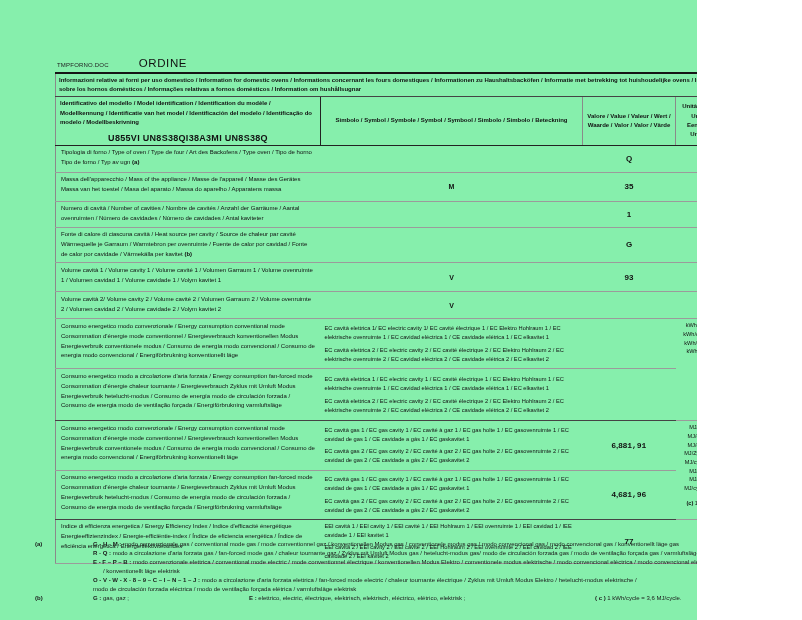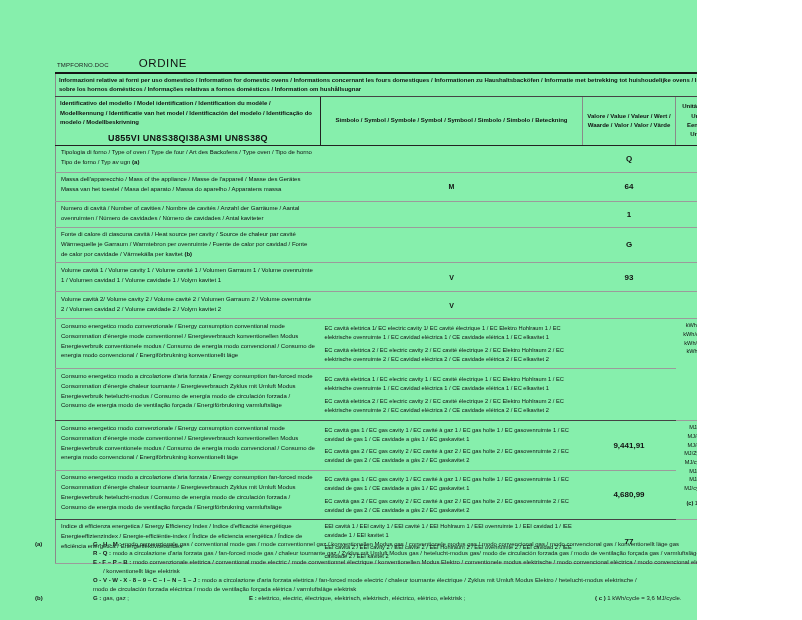--- a/index.html
+++ b/index.html
@@ -23,21 +23,21 @@
   td.colhead{font-weight:bold;font-size:6px;line-height:1.55;text-align:center;border-right:1px solid #8a8a8a;}
   td.colhead.last{border-right:none;}
 
   tr.r td{border-bottom:1px solid #9b9b9b;}
   tr.r td.desc{font-size:6px;line-height:1.65;padding:2.5px 5px;}
   tr.r td.sym{vertical-align:middle;}
   .sym-letter{font-weight:bold;font-size:7px;text-align:center;}
   .sym-text{font-size:5.7px;line-height:1.55;padding:1px 4px;}
   .sym-text .p2{margin-top:4px;}
   tr.r td.val{vertical-align:middle;text-align:center;font-weight:bold;font-size:8px;}
-  .val .v2{}
+  .val .v2{font-family:Liberation Mono, monospace;}
   tr.r td.unit{vertical-align:middle;text-align:center;font-size:6px;line-height:1.5;}
   td.u-span{vertical-align:middle;text-align:center;font-size:5.6px;line-height:1.55;border-bottom:1.4px solid #444;}
   td.u-span .unit-note{margin-top:7px;font-size:5.6px;}
   tr.sep td{border-bottom:1.4px solid #444;}
 
   .footnotes{position:absolute;left:35px;top:540px;width:730px;font-size:6px;line-height:1.5;color:#1a1a1a;}
   .fn-row{display:flex;}
   .fn-marker{width:58px;flex:0 0 58px;font-weight:bold;}
   .fn-body{flex:1;}
   .fn-line b{font-weight:bold;}
@@ -83,21 +83,21 @@
     <tr class="r" style="height:27px">
       <td class="desc"><span>Tipologia di forno / Type of oven /  Type de four / Art des Backofens / Type oven / Tipo de horno Tipo de forno / Typ av ugn</span> <b>(a)</b></td>
       <td class="sym"></td>
       <td class="val">Q</td>
       <td class="unit"></td>
     </tr>
 
     <tr class="r" style="height:29px">
       <td class="desc">Massa dell'apparecchio / Mass of the appliance / Masse de l'appareil / Masse des Gerätes Massa van het toestel / Masa del aparato / Massa do aparelho / Apparatens massa</td>
       <td class="sym sym-letter">M</td>
-      <td class="val">64</td>
+      <td class="val">35</td>
       <td class="unit">kg</td>
     </tr>
 
     <tr class="r" style="height:25px">
       <td class="desc">Numero di cavità / Number of cavities / Nombre de cavités / Anzahl der Garräume / Aantal ovenruimten / Número de cavidades / Número de cavidades / Antal kaviteter</td>
       <td class="sym"></td>
       <td class="val">1</td>
       <td class="unit"></td>
     </tr>
 
@@ -141,36 +141,36 @@
       <td class="val"></td>
     </tr>
 
     <tr class="r" style="height:46px">
       <td class="desc">Consumo energetico modo convenzionale / Energy consumption conventional mode Consommation d'énergie mode conventionnel / Energieverbrauch konventionellen Modus Energieverbruik conventionele modus / Consumo de energía modo convencional /  Consumo de energia  modo convencional / Energiförbrukning konventionellt läge</td>
       <td class="sym sym-text">
         <div>EC cavità gas 1 / EC gas cavity  1 / EC cavité à gaz 1 / EC gas holte 1 / EC gasovenruimte 1 / EC cavidad de gas 1 / CE cavidade a gás 1 / EC gaskavitet 1</div>
         <div class="p2">EC cavità gas 2 / EC gas cavity  2 / EC cavité à gaz 2 / EC gas holte 2 / EC gasovenruimte 2 / EC cavidad de gas 2 / CE cavidade a gás 2 / EC gaskavitet 2</div>
       </td>
       <td class="val">
-        <span>9,44</span><span class="v2">1,91</span>
+        <span>6,88</span><span class="v2">1,91</span>
       </td>
       <td class="u-span" rowspan="2">
         <div><span>MJ/ciclo kWh/ciclo,  MJ/cycle kWh/cycle, MJ/cycle kWh/cycle, MJ/Zyklus kWh/Zyklus, MJ/cyclus kWh/cyclus, MJ/ciclo kWh/ciclo, MJ/ciclo kWh/ciclo,  MJ/cykel kWh/cykel</span> <b>(c)</b></div>
         <div class="unit-note"><b>(c)</b> <span>1 kWh/cycle = 3,6 MJ/cycle.</span></div>
       </td>
     </tr>
 
     <tr class="r sep" style="height:43px">
       <td class="desc">Consumo energetico modo a circolazione d'aria forzata / Energy consumption fan-forced mode Consommation d'énergie chaleur tournante / Energieverbrauch Zyklus mit Umluft Modus Energieverbruik hetelucht-modus / Consumo de energía modo de circulación forzada / Consumo de energia modo de ventilação forçada  / Energiförbrukning  varmluftsläge</td>
       <td class="sym sym-text">
         <div>EC cavità gas 1 / EC gas cavity  1 / EC cavité à gaz 1 / EC gas holte 1 / EC gasovenruimte 1 / EC cavidad de gas 1 / CE cavidade a gás 1 / EC gaskavitet 1</div>
         <div class="p2">EC cavità gas 2 / EC gas cavity  2 / EC cavité à gaz 2 / EC gas holte 2 / EC gasovenruimte 2 / EC cavidad de gas 2 / CE cavidade a gás 2 / EC gaskavitet 2</div>
       </td>
       <td class="val">
-        <span>4,68</span><span class="v2">0,99</span>
+        <span>4,68</span><span class="v2">1,96</span>
       </td>
     </tr>
 
     <tr class="r" style="height:42px">
       <td class="desc">Indice di efficienza energetica / Energy Efficiency Index / Indice d'efficacité énergétique Energieeffizienzindex / Energie-efficiëntie-index / Índice de eficiencia energética / Índice de eficiência energética / Energieffektivitetsindex</td>
       <td class="sym sym-text">
         <div>EEI cavità 1 / EEI cavity  1 / EEI cavité 1 / EEI Hohlraum 1 / EEI ovenruimte 1 / EEI cavidad 1 / IEE cavidade 1 / EEI kavitet 1</div>
         <div class="p2">EEI cavità 2 / EEI cavity  2 / EEI cavité 2 / EEI Hohlraum 2 / EEI ovenruimte 2 / EEI cavidad 2 / IEE cavidade 2 / EEI kavitet 2</div>
       </td>
       <td class="val">77</td>

